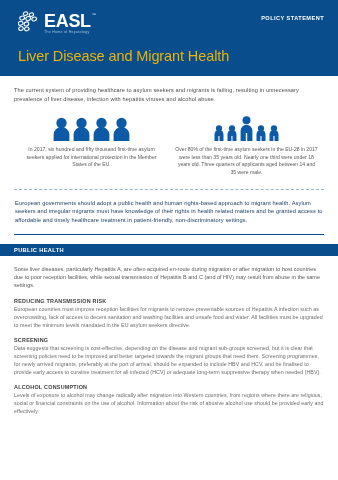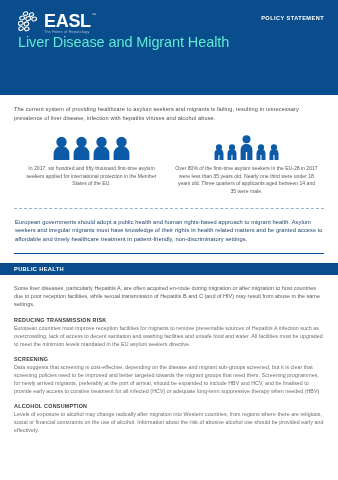--- a/index.html
+++ b/index.html
@@ -7,21 +7,21 @@
     width: 338px; height: 480px;
     background: #ffffff;
     font-family: "Liberation Sans", sans-serif;
     overflow: hidden;
   }
   .page { width: 338px; height: 480px; position: relative; background:#fff; }
 
   
   .header {
     background: #0a4d8c;
-    height: 95px;
+    height: 76px;
     padding: 11px 14px 0 18px;
     position: relative;
   }
   .policy-tag {
     position: absolute;
     right: 14px; top: 15px;
     color: #ffffff;
     font-size: 5.6px;
     font-weight: bold;
     letter-spacing: 0.45px;
@@ -42,23 +42,24 @@
     top: -1px; right: -5px;
     color:#ffffff; font-size:4px;
   }
   .logo-tagline {
     color: #9dc0de;
     font-size: 3.6px;
     letter-spacing: 0.25px;
     margin-top: 1px;
   }
   .doc-title {
-    color: #5eead4;
+    color: #eab308;
     font-size: 14.5px;
     font-weight: normal;
+    margin-top: 14px;
     letter-spacing: -0.1px;
   }
 
   
   .body-wrap { padding: 0 14px; }
   .lede {
     color: #4d4d4d;
     font-size: 5.6px;
     line-height: 8.6px;
     margin-top: 10px;

